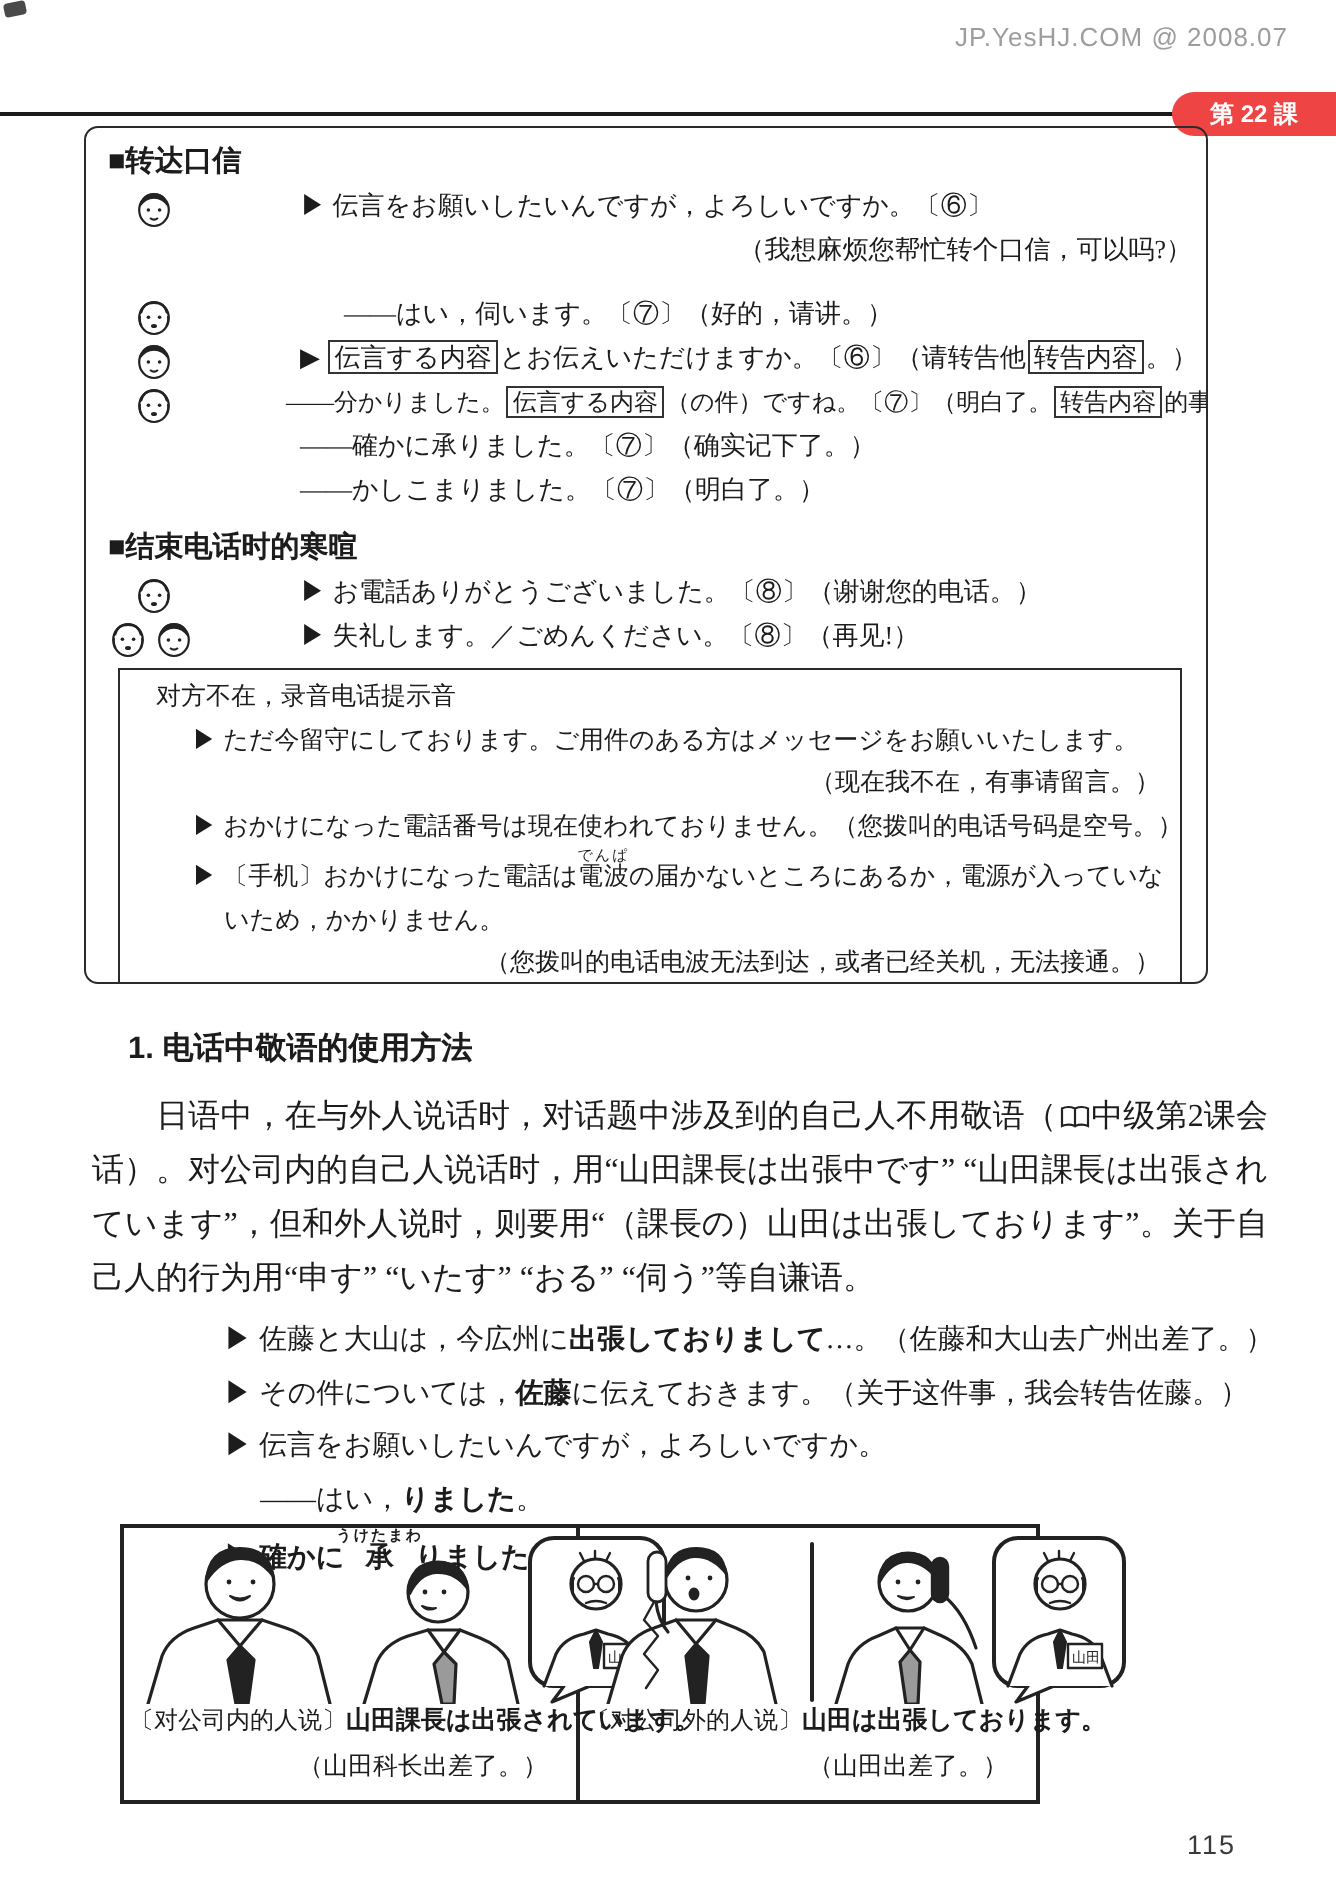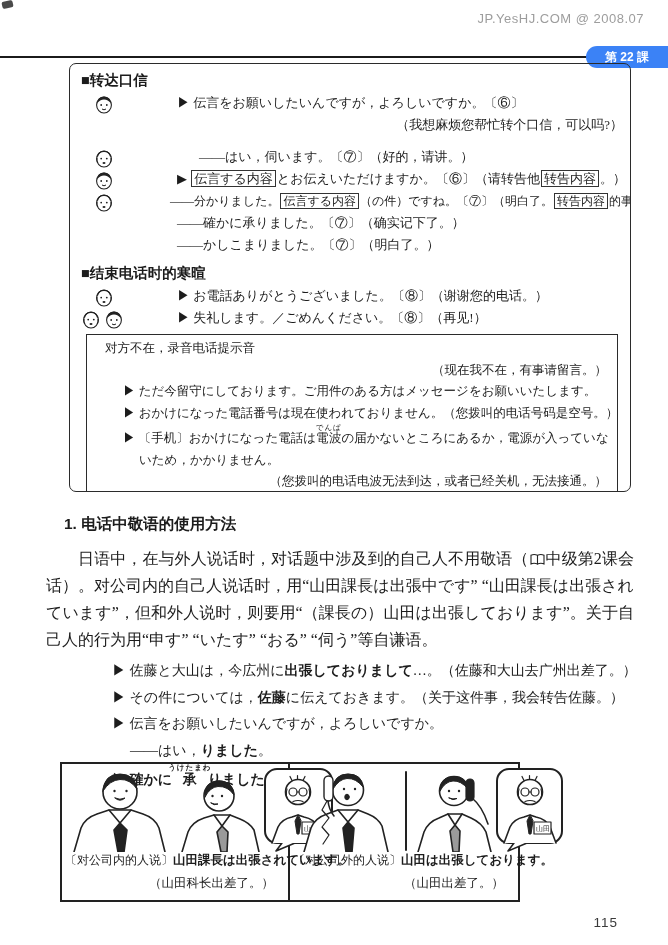--- a/index.html
+++ b/index.html
@@ -6,26 +6,26 @@
   body{width:668px;height:945px;background:#ffffff;position:relative;overflow:hidden;
        font-family:"Liberation Serif", serif;color:#1c1c1c;}
   .page{position:absolute;inset:0;}
 
   
   .watermark{position:absolute;top:11px;right:24px;font-family:"Liberation Sans",sans-serif;
              font-size:13px;color:#9d9d9d;letter-spacing:.5px;}
   .scan-artifact{position:absolute;top:1px;left:2px;width:11px;height:7px;background:#2a2a2a;
                  transform:rotate(-12deg);border-radius:2px;opacity:.85;}
   .header-rule{position:absolute;top:56px;left:0;width:668px;height:2px;background:#1b1b1b;}
-  .lesson-tab{position:absolute;top:46px;right:0;width:82px;height:22px;background:#3b82f6;
+  .lesson-tab{position:absolute;top:46px;right:0;width:82px;height:22px;background:#ef4444;
               border-radius:11px 0 0 11px;color:#fff;font-family:"Liberation Sans",sans-serif;
               font-size:12px;font-weight:bold;display:flex;align-items:center;justify-content:center;}
 
   
-  .dialog-box{position:absolute;left:69px;top:63px;width:562px;height:429px;
+  .dialog-box{position:absolute;left:42px;top:63px;width:562px;height:429px;
               border:1.6px solid #2b2b2b;border-radius:7px;box-sizing:border-box;overflow:hidden;}
   .dlg-heading{font-family:"Liberation Sans",sans-serif;font-weight:bold;font-size:14.5px;
                margin:7px 0 2px 11px;}
   .drow{display:flex;align-items:flex-start;line-height:22px;font-size:13px;white-space:nowrap;gap:32px;}
   .drow .icell{width:75px;flex:none;padding-left:25px;box-sizing:border-box;display:flex;gap:5px;padding-top:2px;}
   .drow .icell.two{padding-left:12px;}
   .drow .tcell{flex:1;}
   .drow.cn-right .tcell{text-align:right;padding-right:7px;}
   .drow.indent-more .tcell{padding-left:22px;}
   .drow.tight{font-size:12px;}
@@ -183,22 +183,22 @@
           <circle cx="6.2" cy="11" r="0.9" fill="#222"></circle>
             <circle cx="11.8" cy="11" r="0.9" fill="#222"></circle>
           <path d="M7 15 Q9 16.6 11 15" stroke="#222" stroke-width="1" fill="none"></path>
         </svg>
       </div>
       <div class="tcell">▶ 失礼します。／ごめんください。〔⑧〕（再见!）</div>
     </div>
 
     <div class="machine-box">
       <div class="machine-title">对方不在，录音电话提示音</div>
+      <div class="mline">▶ ただ今留守にしております。ご用件のある方はメッセージをお願いいたします。</div>
       <div class="mline cn">（现在我不在，有事请留言。）</div>
-      <div class="mline">▶ ただ今留守にしております。ご用件のある方はメッセージをお願いいたします。</div>
       <div class="mline">▶ おかけになった電話番号は現在使われておりません。（您拨叫的电话号码是空号。）</div>
       <div class="mline wrap"><span>▶ 〔手机〕おかけになった電話は</span><ruby><span>電波</span><rt>でんぱ</rt></ruby><span>の届かないところにあるか，電源が入っていないため，かかりません。</span></div>
       <div class="mline cn">（您拨叫的电话电波无法到达，或者已经关机，无法接通。）</div>
     </div>
   </div>
 
   <div class="section">
     <div class="sec-title">1. 电话中敬语的使用方法</div>
     <p class="sec-para"><span class="indent"></span><span>日语中，在与外人说话时，对话题中涉及到的自己人不用敬语（</span><svg class="book-icon" width="15" height="13" viewBox="0 0 15 13">
           <path d="M1 2.2 Q4 .8 7.5 2.2 L7.5 11 Q4 9.6 1 11 Z M7.5 2.2 Q11 .8 14 2.2 L14 11 Q11 9.6 7.5 11 Z" fill="#fff" stroke="#222" stroke-width="1.1"></path>

